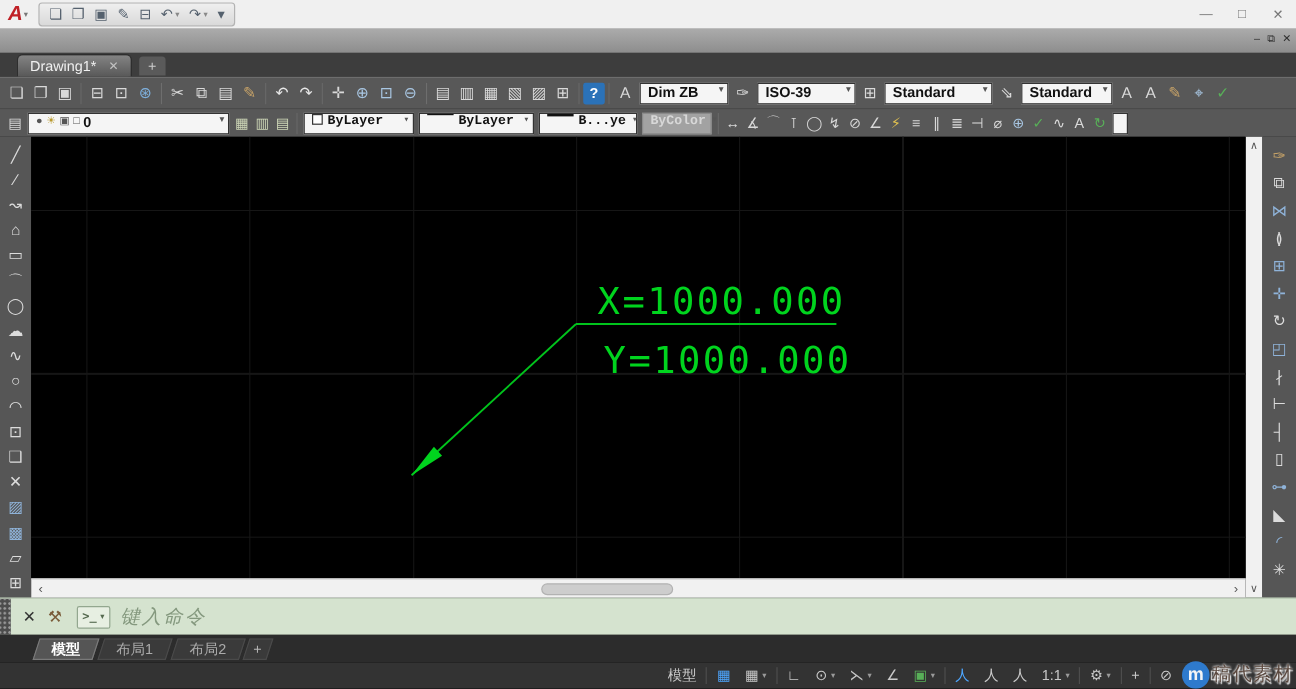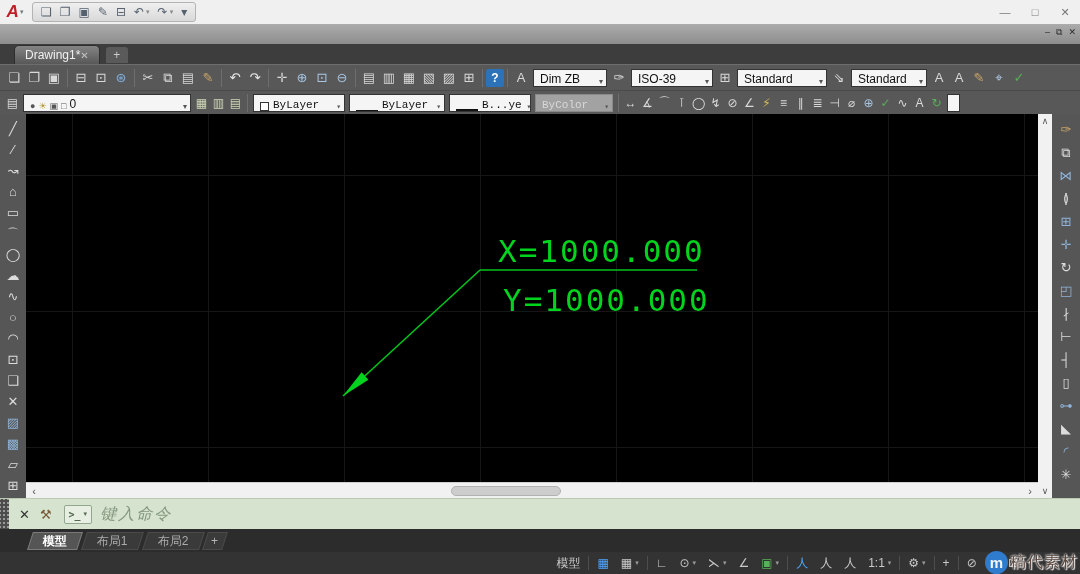--- a/index.html
+++ b/index.html
@@ -23,38 +23,38 @@
                       color:#777; font-size:11px; }
 
   
   .menubar { height:20px; background:linear-gradient(#ababab,#8d8d8d); display:flex; align-items:center;
              padding-left:28px; flex:none; position:relative; }
   .menu-item { font-size:12px; color:#111; padding:0 12px; height:20px; display:flex; align-items:center; }
   .doc-controls { position:absolute; right:4px; display:flex; gap:6px; color:#2e2e2e; font-size:9px; }
 
   
   .doctabs { height:20px; background:#3d3d3d; display:flex; align-items:flex-end; padding-left:14px; flex:none; }
-  .doctab { height:19px; display:flex; align-items:center; padding:0 10px;
+  .doctab { height:19px; display:flex; align-items:center; gap:10px; padding:0 10px;
             background:linear-gradient(#848484,#585858); border:1px solid #2e2e2e; border-bottom:none;
             border-radius:5px 5px 0 0; color:#f0f0f0; font-size:12px; }
   .doctab .tab-close { color:#c4c4c4; font-size:10px; }
   .doctab-add { width:22px; height:16px; margin-left:6px; margin-bottom:1px; background:#5a5a5a;
                 border-radius:3px 3px 0 0; color:#ccc; font-size:12px; display:flex; align-items:center; justify-content:center; }
 
   
   .toolbar1 { height:26px; background:#585858; border-top:1px solid #6d6d6d; display:flex; align-items:center;
               padding-left:4px; flex:none; }
   .toolbar2 { height:24px; background:#585858; border-top:1px solid #4a4a4a; display:flex; align-items:center;
               padding-left:4px; flex:none; }
   .tbtn { min-width:20px; height:20px; display:flex; align-items:center; justify-content:center;
           color:#d9d9d9; font-size:13px; border-radius:2px; flex:none; }
   .toolbar2 .tbtn { font-size:12px; min-width:17px; }
   .tb-sep { width:1px; height:18px; background:#454545; border-right:1px solid #6e6e6e; margin:0 3px; flex:none; }
-  .combo { display:flex; align-items:flex-end; background:#f5f5f5; border:1px solid #333; height:18px;
-           font-size:12px; color:#111; padding:0 3px 0 6px; margin:0 2px; flex:none; }
+  .combo { display:flex; align-items:flex-start; background:#f5f5f5; border:1px solid #333; height:18px;
+           font-size:12px; color:#111; padding:0 3px 0 6px; margin:0 2px; flex:none;font-weight:bold; }
   .combo .caret { margin-left:auto; font-size:8px; color:#555; padding-left:5px; }
   .combo.mono { font-family:"Liberation Mono","DejaVu Sans Mono",monospace; font-size:11px; }
   .combo.disabled { background:#a2a2a2; color:#d8d8d8; border-color:#8a8a8a; }
   .combo .swatch { width:9px; height:9px; background:#fff; border:1px solid #333; margin-right:4px; flex:none; }
   .combo .lt-line { width:22px; height:1px; background:#111; margin-right:4px; flex:none; }
   .layer-combo .mini { font-size:9px; margin-right:3px; color:#555; }
   .layer-combo .mini.sun { color:#b99a2f; }
   .help-btn { background:#2b72b8; color:#fff !important; font-weight:bold; font-size:12px;
               width:18px; height:18px; min-width:18px; border-radius:2px; }
   .partial-box { width:13px; height:18px; background:#f5f5f5; border:1px solid #333; margin-left:2px; flex:none; }
@@ -353,21 +353,21 @@
     <span class="combo mono" style="width:96px">
       <span class="lt-line"></span>
       <span>ByLayer</span>
       <span class="caret">▾</span>
     </span>
     <span class="combo mono" style="width:82px">
       <span class="lt-line" style="height:2px"></span>
       <span>B...ye</span>
       <span class="caret">▾</span>
     </span>
-    <span class="combo mono disabled" style="width:78px">
+    <span class="combo mono disabled" style="width:58px">
       <span>ByColor</span>
       <span class="caret">▾</span>
     </span>
     <span class="tb-sep"></span>
     <span style="display:flex;align-items:center;">
 
     <span class="tbtn">
           <span class="glyph">↔</span>
         </span>
         <span class="tbtn">

